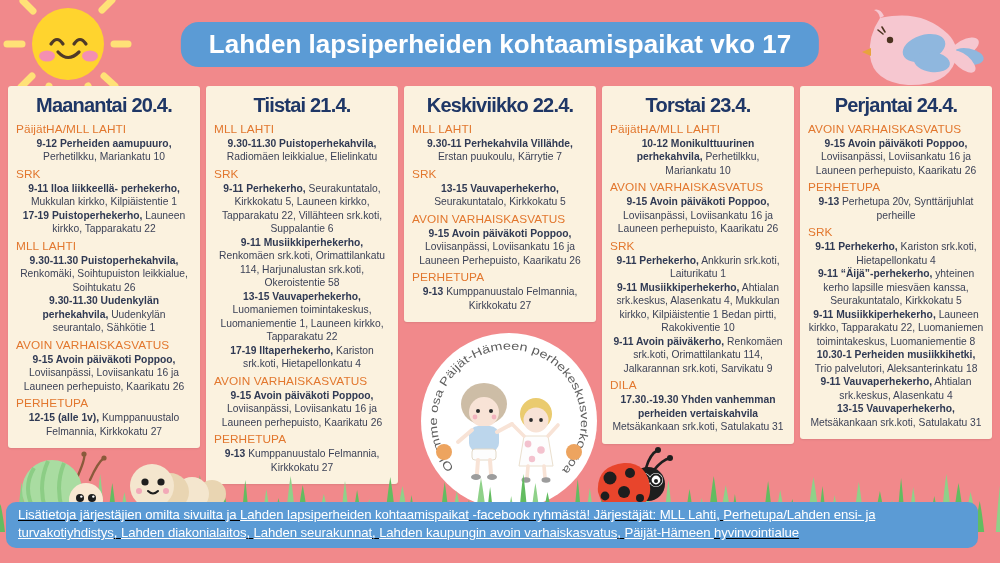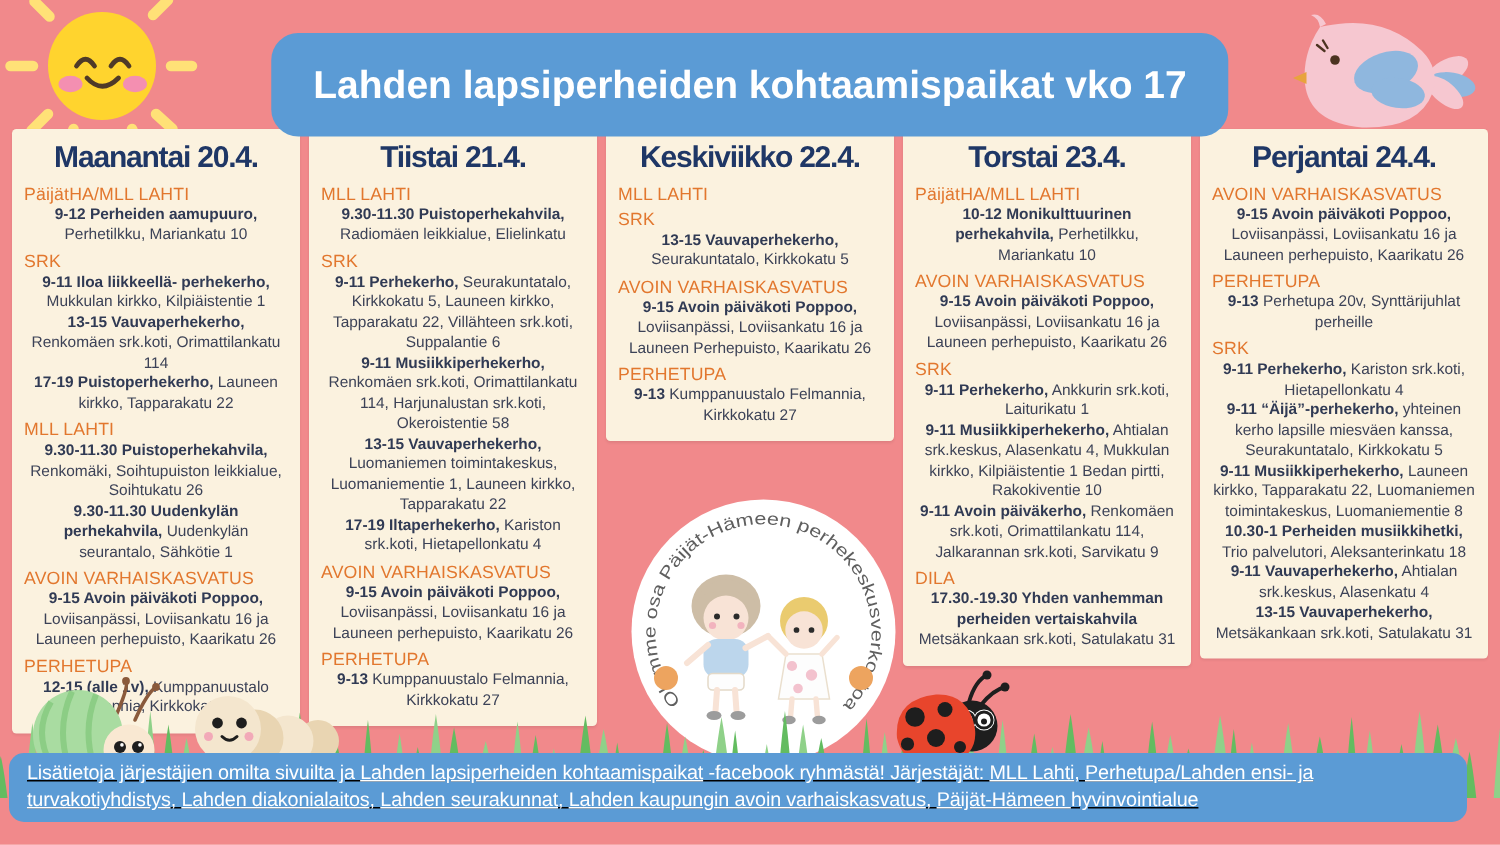--- a/index.html
+++ b/index.html
@@ -2,21 +2,21 @@
 <html><head>
 <meta charset="utf-8">
 <title>Lahden lapsiperheiden kohtaamispaikat vko 17</title>
 <style>
   html,body{margin:0;padding:0;}
   .page{position:relative;width:1000px;height:563px;overflow:hidden;
         background:#F1898B;font-family:"Liberation Sans",sans-serif;}
   
   .banner{position:absolute;top:22px;left:50%;transform:translateX(-50%);
           background:#5B9BD5;color:#FFFFFF;font-size:26px;font-weight:bold;
-          padding:19px 28px;border-radius:18px;white-space:nowrap;z-index:2;}
+          padding:7px 28px;border-radius:18px;white-space:nowrap;z-index:2;}
   
   .columns{position:absolute;top:86px;left:8px;right:8px;
            display:grid;grid-template-columns:repeat(5,1fr);gap:6px;
            align-items:start;z-index:1;}
   .day-card{background:#FBF2DF;border-radius:3px;padding:6px 8px 10px 8px;
             box-shadow:0 1px 2px rgba(0,0,0,0.08);}
   .day-title{color:#1F3766;font-size:20px;font-weight:bold;text-align:center;
              letter-spacing:-0.8px;white-space:nowrap;margin:2px 0 5px 0;}
   .org{color:#E2772E;font-size:11.8px;font-weight:normal;margin:3px 0 1px 0;
        letter-spacing:0.1px;}
@@ -91,21 +91,20 @@
     <span>Lahden lapsiperheiden kohtaamispaikat vko 17</span>
   </div>
 
   <div id="columns" class="columns">
       <div class="day-card">
         <div class="day-title">Maanantai 20.4.</div>
         <div class="org">PäijätHA/MLL LAHTI</div>
         <p class="event"><b>9-12  Perheiden aamupuuro,</b><span> Perhetilkku, Mariankatu 10</span></p>
         <div class="org">SRK</div>
         <p class="event"><b>9-11 Iloa liikkeellä- perhekerho,</b><span> Mukkulan kirkko, Kilpiäistentie 1</span></p>
-        <p class="event"><b>13-15 Vauvaperhekerho,</b><span> Renkomäen srk.koti, Orimattilankatu 114</span></p>
         <p class="event"><b>17-19 Puistoperhekerho,</b><span> Launeen kirkko, Tapparakatu 22</span></p>
         <div class="org">MLL LAHTI</div>
         <p class="event"><b>9.30-11.30 Puistoperhekahvila,</b><span> Renkomäki, Soihtupuiston leikkialue, Soihtukatu 26</span></p>
         <p class="event"><b>9.30-11.30 Uudenkylän perhekahvila,</b><span> Uudenkylän seurantalo, Sähkötie 1</span></p>
         <div class="org">AVOIN VARHAISKASVATUS</div>
         <p class="event"><b>9-15 Avoin päiväkoti Poppoo,</b><span> Loviisanpässi, Loviisankatu 16 ja Launeen perhepuisto, Kaarikatu 26</span></p>
         <div class="org">PERHETUPA</div>
         <p class="event"><b>12-15 (alle 1v),</b><span> Kumppanuustalo Felmannia, Kirkkokatu 27</span></p>
       </div>
       <div class="day-card">
@@ -118,20 +117,21 @@
         <p class="event"><b>13-15 Vauvaperhekerho,</b><span> Luomaniemen toimintakeskus, Luomaniementie 1, Launeen kirkko, Tapparakatu 22</span></p>
         <p class="event"><b>17-19 Iltaperhekerho,</b><span> Kariston srk.koti, Hietapellonkatu 4</span></p>
         <div class="org">AVOIN VARHAISKASVATUS</div>
         <p class="event"><b>9-15 Avoin päiväkoti Poppoo,</b><span> Loviisanpässi, Loviisankatu 16 ja Launeen perhepuisto, Kaarikatu 26</span></p>
         <div class="org">PERHETUPA</div>
         <p class="event"><b>9-13</b><span> Kumppanuustalo Felmannia, Kirkkokatu 27</span></p>
       </div>
       <div class="day-card">
         <div class="day-title">Keskiviikko 22.4.</div>
         <div class="org">MLL LAHTI</div>
+        <p class="event"><b>9.30-11 Perhekahvila Villähde,</b><span> Erstan puukoulu, Kärrytie 7</span></p>
         <div class="org">SRK</div>
         <p class="event"><b>13-15 Vauvaperhekerho,</b><span> Seurakuntatalo, Kirkkokatu 5</span></p>
         <div class="org">AVOIN VARHAISKASVATUS</div>
         <p class="event"><b>9-15 Avoin päiväkoti Poppoo,</b><span> Loviisanpässi, Loviisankatu 16 ja Launeen Perhepuisto, Kaarikatu 26</span></p>
         <div class="org">PERHETUPA</div>
         <p class="event"><b>9-13</b><span> Kumppanuustalo Felmannia, Kirkkokatu 27</span></p>
       </div>
       <div class="day-card">
         <div class="day-title">Torstai 23.4.</div>
         <div class="org">PäijätHA/MLL LAHTI</div>

